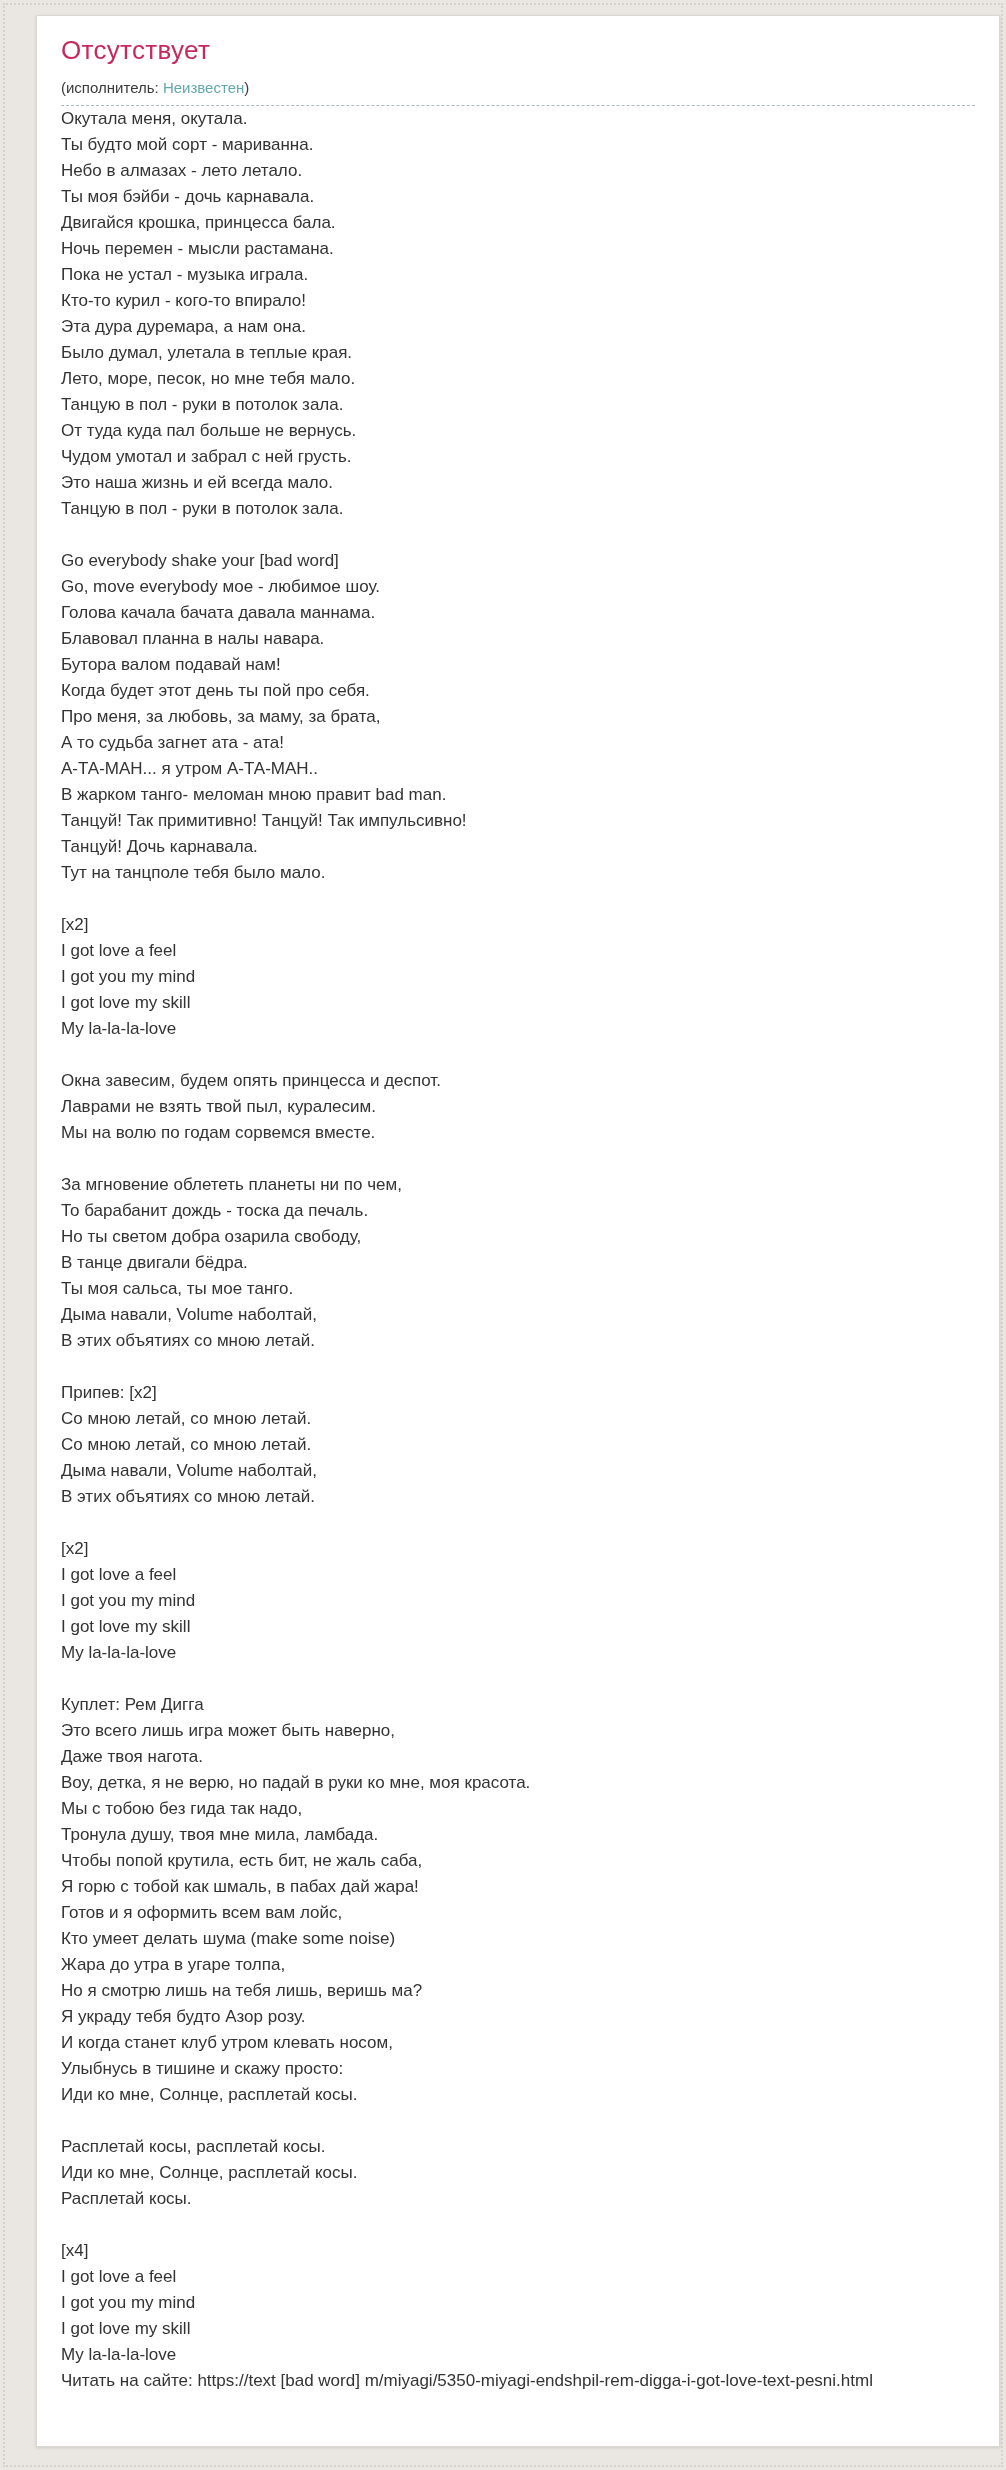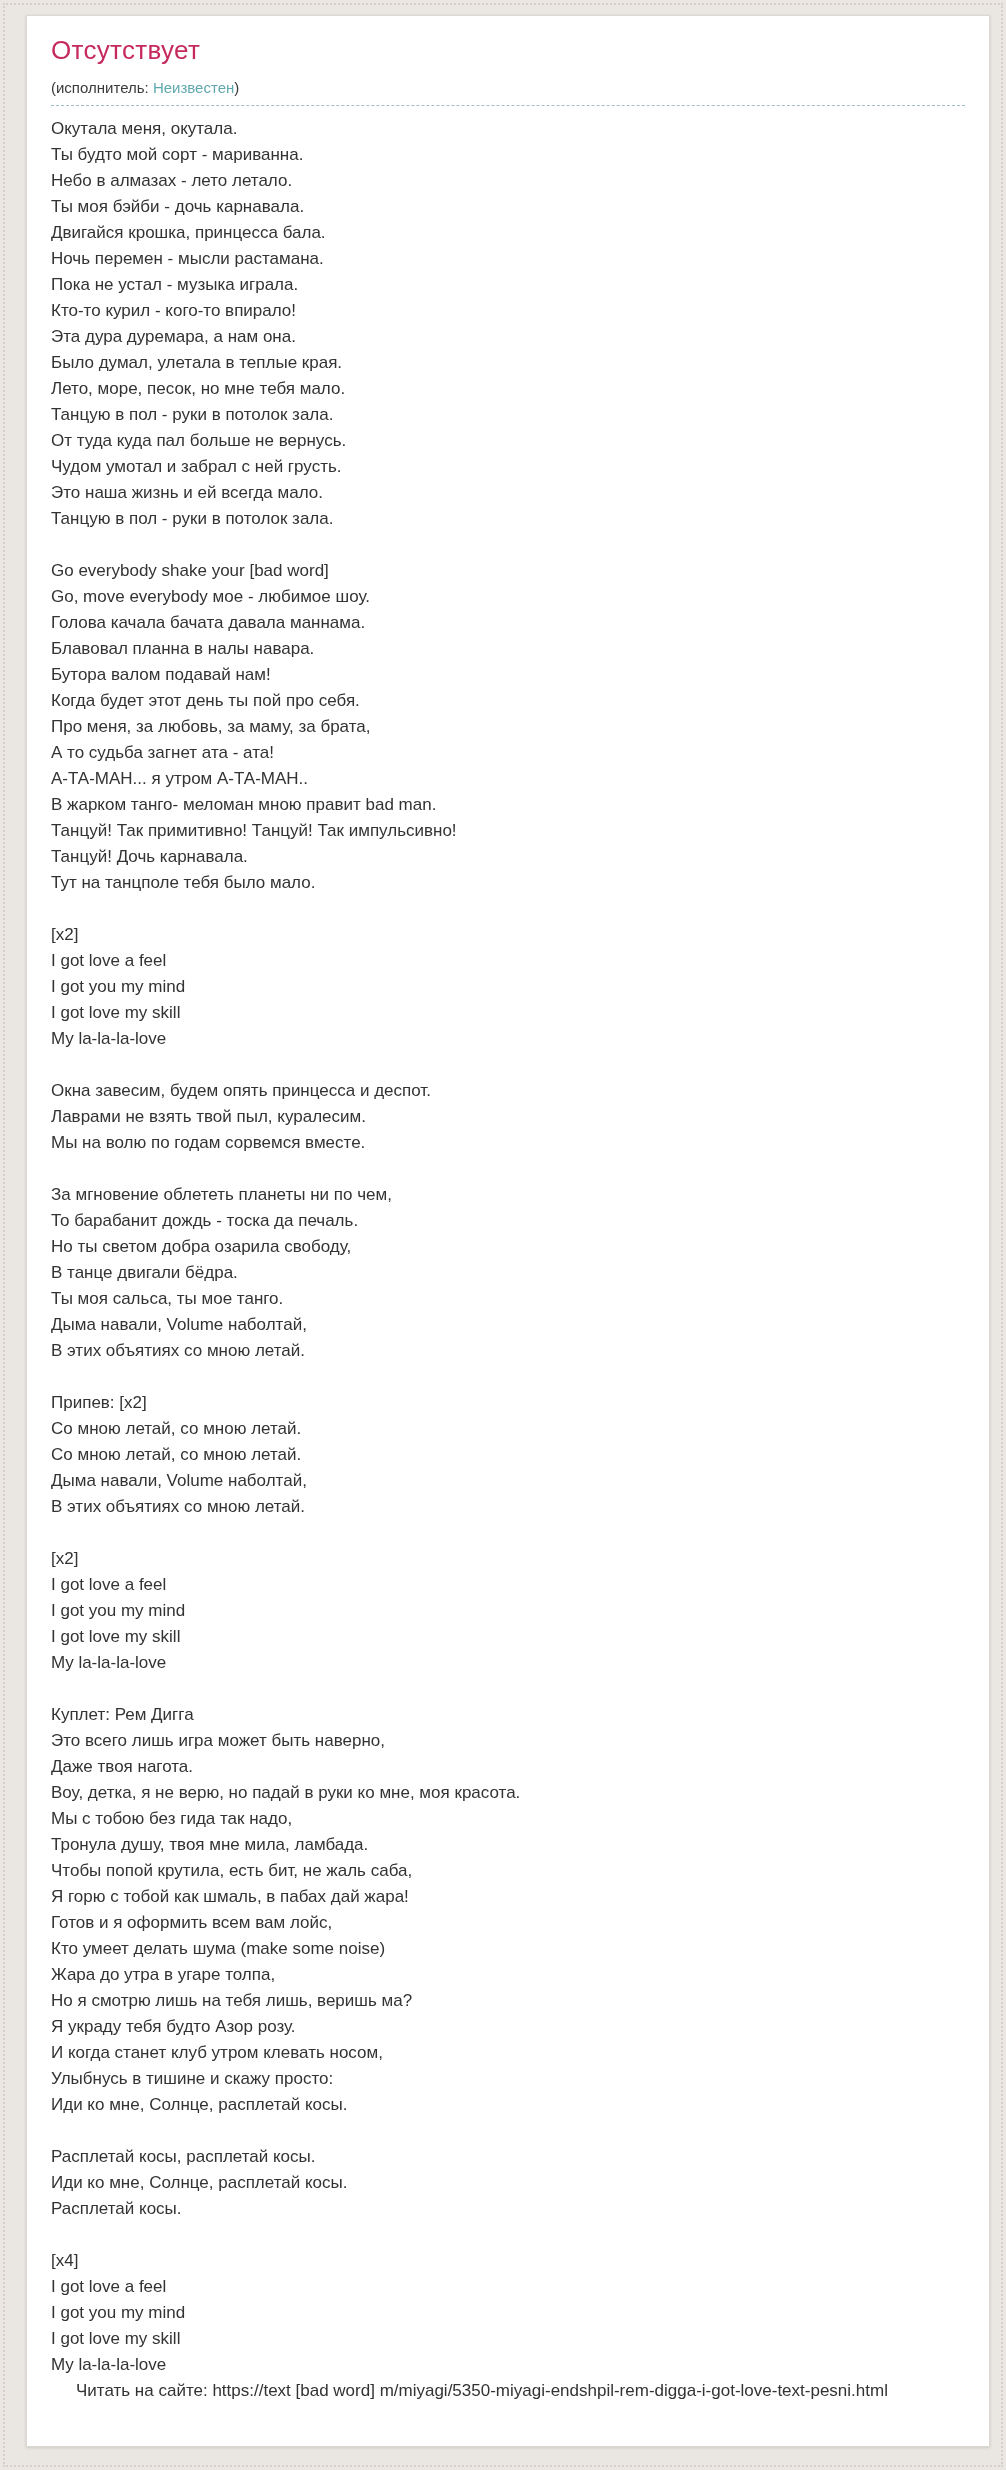--- a/index.html
+++ b/index.html
@@ -12,21 +12,21 @@
     font-family: "Liberation Sans", "DejaVu Sans", sans-serif;
   }
   .page-frame {
     position: absolute;
     inset: 3px;
     border: 2px dotted #d7d1ca;
     pointer-events: none;
   }
   .card {
     position: absolute;
-    left: 26px;
+    left: 36px;
     top: 15px;
     width: 964px;
     min-height: 2432px;
     background: #ffffff;
     border: 1px solid #dbd7d2;
     box-shadow: 0 1px 3px rgba(0,0,0,0.12);
     padding: 18px 24px 26px 24px;
     overflow: hidden;
   }
   .song-title {
@@ -43,34 +43,32 @@
     color: #3a3a3a;
     padding-bottom: 7px;
     border-bottom: 1px dashed #a3bcc9;
   }
   .artist-link {
     color: #5fa8ae;
     text-decoration: none;
     cursor: pointer;
   }
   .lyrics {
-    margin-top: 10px;
     font-size: 17px;
     line-height: 26px;
     color: #333333;
     white-space: nowrap;
   }
   .stanza + .stanza { margin-top: 26px; }
   .line { white-space: nowrap; }
   .footer-line {
     font-size: 17px;
     line-height: 26px;
     color: #333333;
     white-space: nowrap;
-    margin-left: 25px;
   }
 </style>
 </head>
 <body>
 
 <div class="page-frame"></div>
 
 <div class="card">
   <h1 class="song-title">Отсутствует</h1>
   <div class="song-subtitle"><span>(исполнитель: </span><a class="artist-link">Неизвестен</a><span>)</span></div>

